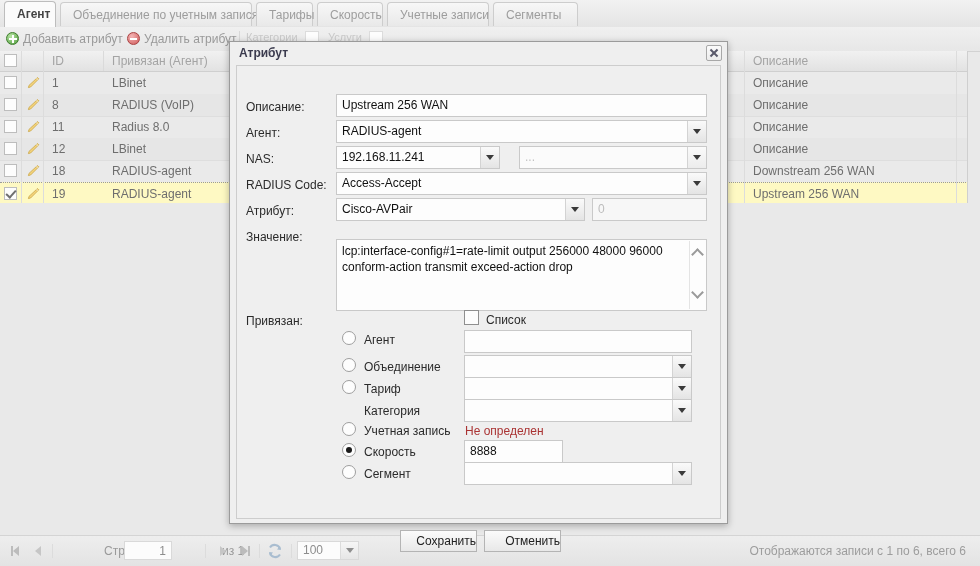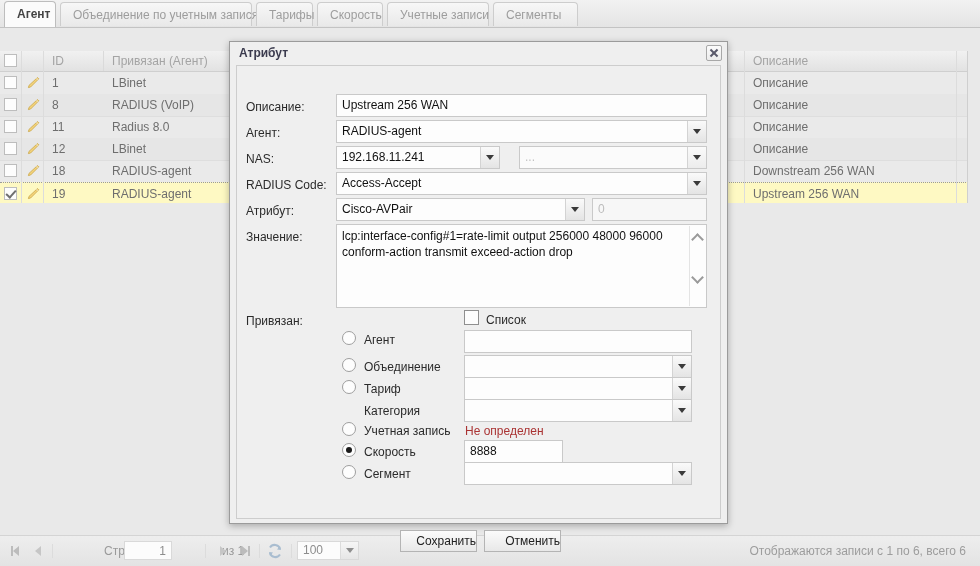--- a/index.html
+++ b/index.html
@@ -138,20 +138,33 @@
 
   <div class="tabstrip">
     <div class="tab active" style="left:4px;width:52px"><span>Агент</span></div>
     <div class="tab" style="left:60px;width:192px"><span>Объединение по учетным записям</span></div>
     <div class="tab" style="left:256px;width:57px"><span>Тарифы</span></div>
     <div class="tab" style="left:317px;width:66px"><span>Скорость</span></div>
     <div class="tab" style="left:387px;width:102px"><span>Учетные записи</span></div>
     <div class="tab" style="left:493px;width:85px"><span>Сегменты</span></div>
   </div>
 
+  <div class="toolbar">
+    <div class="tbtn" style="left:6px">
+      <span class="tbicon add"></span><span>Добавить атрибут</span>
+    </div>
+    <div class="tbtn" style="left:127px">
+      <span class="tbicon del"></span><span>Удалить атрибут</span>
+    </div>
+    <div class="tbsep" style="left:239px"></div>
+    <div class="tblabel" style="left:246px">Категории</div>
+    <div class="tbcheck" style="left:305px"></div>
+    <div class="tblabel" style="left:328px">Услуги</div>
+    <div class="tbcheck" style="left:369px"></div>
+  </div>
 
   <div class="grid">
 
     <div class="ghead">
       <div class="gh" style="left:0;width:22px;padding-left:0">
         <span class="cbx" style="left:4px;top:3px"></span>
       </div>
       <div class="gh" style="left:22px;width:22px"></div>
       <div class="gh" style="left:44px;width:60px">ID</div>
       <div class="gh" style="left:104px;width:221px">Привязан (Агент)</div>
@@ -332,21 +345,21 @@
       <div class="flabel" style="left:9px;top:138px">Атрибут:</div>
       <div class="combo" style="left:99px;top:132px;width:249px;height:23px">
         <span class="cv" style="line-height:21px">Cisco-AVPair</span>
         <span class="cbtn">
             <i class="chev"></i>
           </span>
       </div>
       <div class="txtfield ph" style="left:355px;top:132px;width:115px;height:23px;line-height:21px">0</div>
 
       <div class="flabel" style="left:9px;top:164px">Значение:</div>
-      <div class="textarea" style="left:99px;top:158px;width:371px;height:84px">
+      <div class="textarea" style="left:99px;top:173px;width:371px;height:72px">
         <div style="width:348px">lcp:interface-config#1=rate-limit output 256000 48000 96000 conform-action transmit exceed-action drop</div>
         <div class="ta-scroll">
           <span class="ta-up"></span>
           <span class="ta-dn"></span>
         </div>
       </div>
 
       <div class="flabel" style="left:9px;top:248px">Привязан:</div>
 
       <div class="chk" style="left:227px;top:244px"></div>

